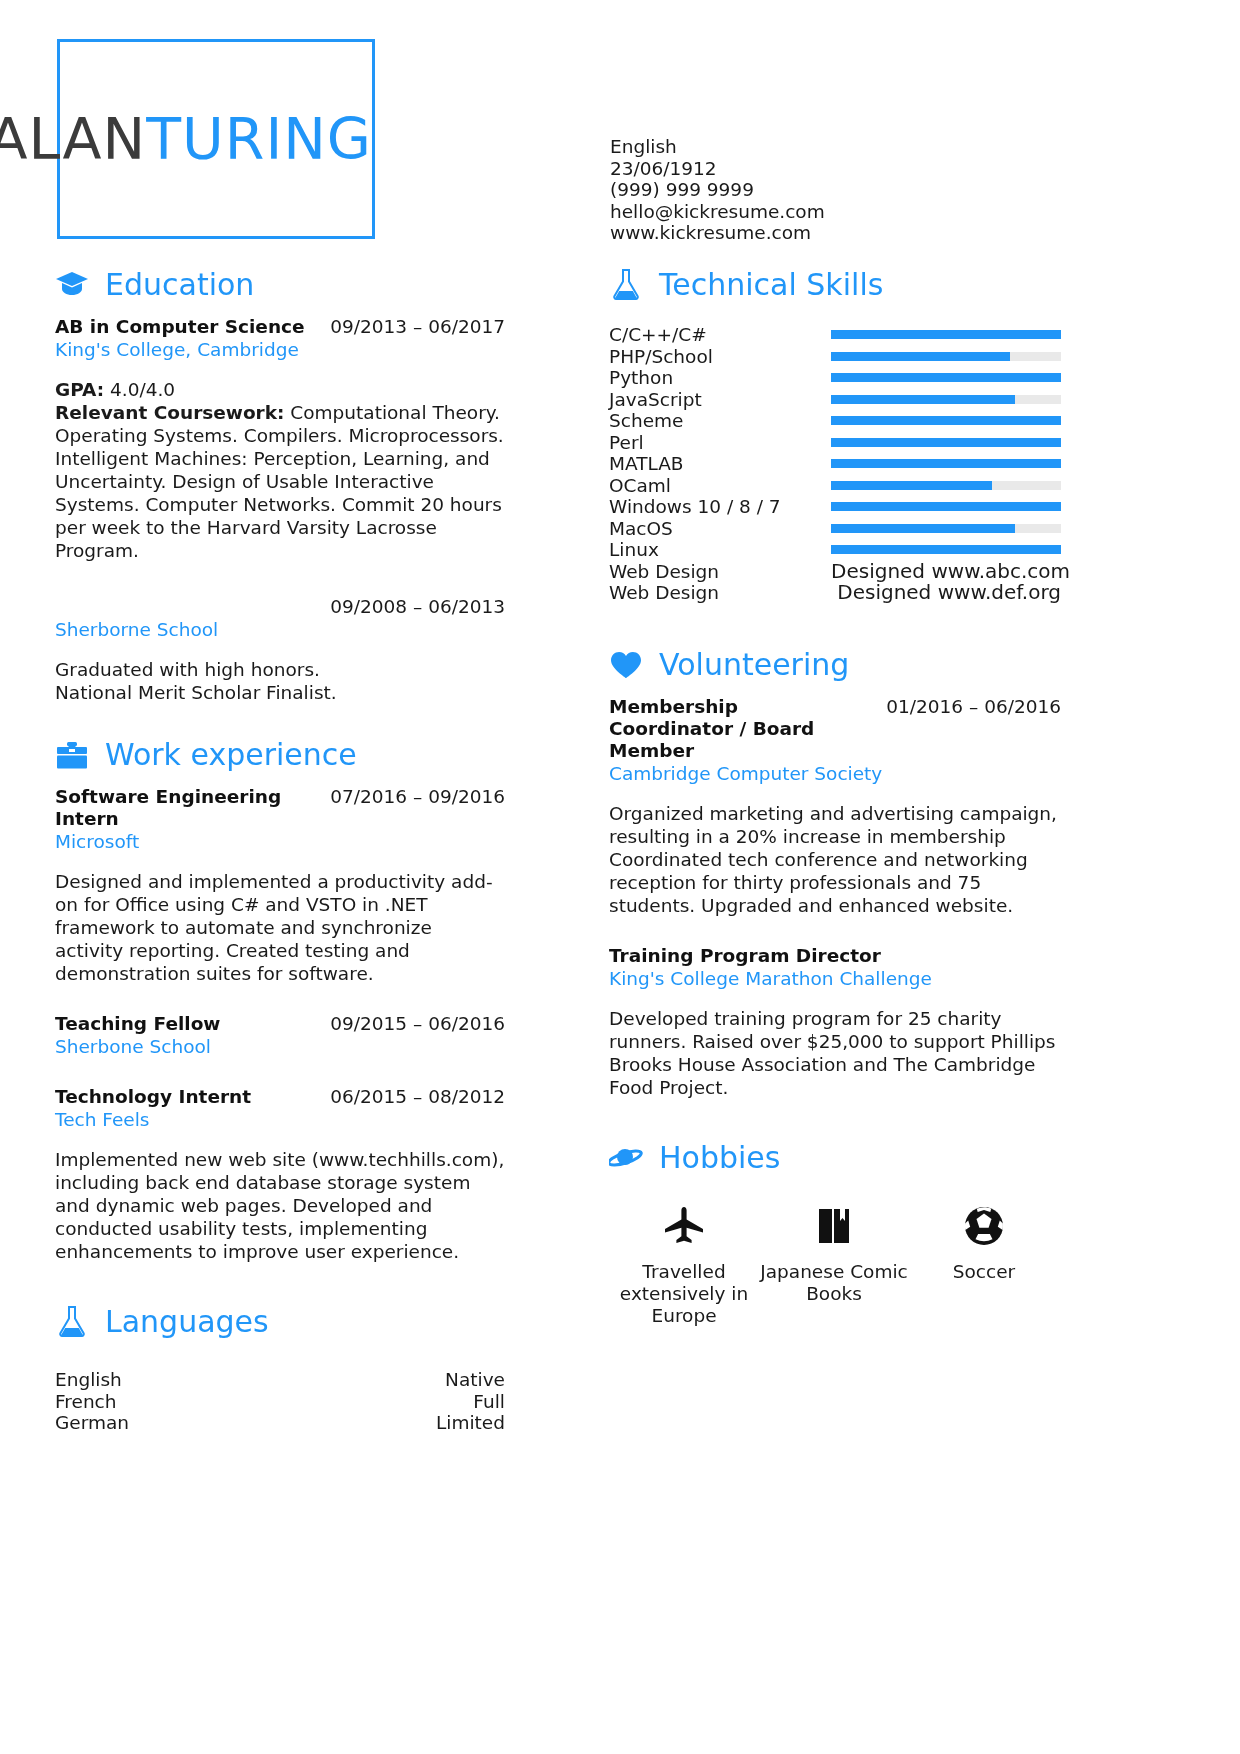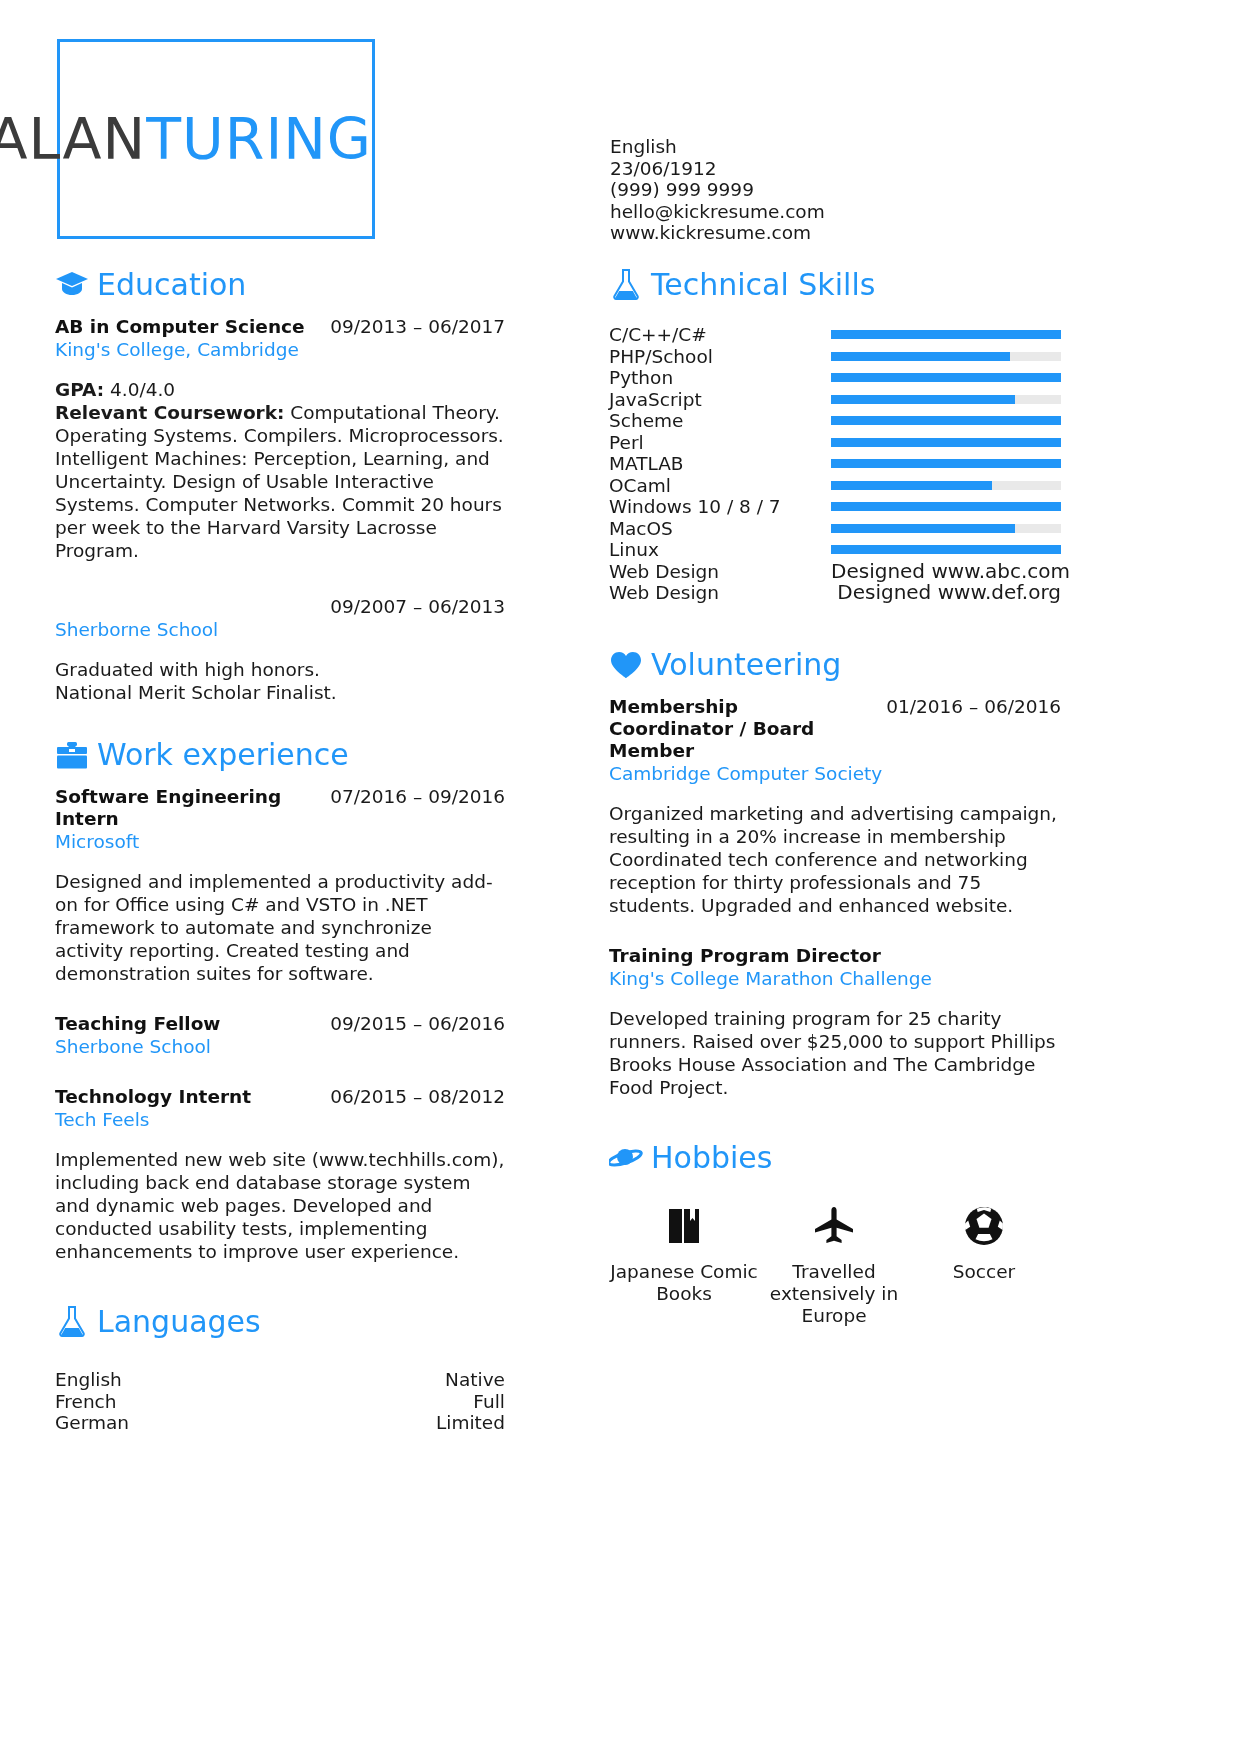--- a/index.html
+++ b/index.html
@@ -36,21 +36,21 @@
   .contact div { white-space: nowrap; }
 
   
   .cols { position: absolute; top: 268px; left: 0; width: 1240px; }
   .col-left  { position: absolute; left: 55px;  top: 0; width: 450px; }
   .col-right { position: absolute; left: 609px; top: 0; width: 452px; }
 
   
   .sec-head {
     display: flex; align-items: center;
-    gap: 8px; margin-bottom: 14px;
+    gap: 16px; margin-bottom: 14px;
   }
   .sec-head .sec-icon {
     width: 34px; height: 34px;
     display: flex; align-items: center; justify-content: center;
     flex: 0 0 34px;
   }
   .sec-head .sec-icon svg { display: block; }
   .sec-title {
     font-size: 30px; line-height: 34px;
     color: #2196f8; font-weight: 400;
@@ -172,21 +172,21 @@
           <b>GPA:</b><span> 4.0/4.0</span><br>
           <b>Relevant Coursework:</b><span> Computational Theory. Operating Systems. Compilers. Microprocessors. Intelligent Machines: Perception, Learning, and Uncertainty. Design of Usable Interactive Systems. Computer Networks. Commit 20 hours per week to the Harvard Varsity Lacrosse Program.</span>
         </div>
       </div>
 
       <div class="gap-30"></div>
 
       <div class="entry">
         <div class="entry-row">
           <div class="entry-title"></div>
-          <div class="entry-date">09/2007 – 06/2013</div>
+          <div class="entry-date">09/2008 – 06/2013</div>
         </div>
         <div class="entry-sub">Sherborne School</div>
         <div class="entry-body" style="white-space:pre-line">Graduated with high honors.
 National Merit Scholar Finalist.</div>
       </div>
 
       <div class="gap-30"></div>
 
       <div class="sec-head">
         <span class="sec-icon">
@@ -385,38 +385,38 @@
         <span class="sec-icon">
           <svg width="34" height="26" viewBox="0 0 34 26">
               <circle cx="16" cy="12" r="8" fill="#2196f8"></circle>
               <ellipse cx="16" cy="13" rx="17" ry="5" fill="none" stroke="#2196f8" stroke-width="3" transform="rotate(-18 16 13)"></ellipse>
             </svg>
         </span>
         <span class="sec-title">Hobbies</span>
       </div>
 
       <div class="hobbies">
+        <div class="hobby">
+          <div class="hobby-icon">
+            <svg width="44" height="44" viewBox="0 0 44 44">
+                <path fill="#111" d="M22 3c1.6 0 2.6 1.6 2.6 3.4v9.2L41 25v3.6l-16.4-4.8v8.5l5 3.6V39l-7.6-2.2L14.4 39v-3.1l5-3.6v-8.5L3 28.6V25l16.4-9.4V6.4C19.4 4.6 20.4 3 22 3z"></path>
+              </svg>
+          </div>
+          <div class="hobby-label">Travelled extensively in Europe</div>
+        </div>
         <div class="hobby">
           <div class="hobby-icon">
             <svg width="44" height="44" viewBox="0 0 44 44">
                 <path fill="#111" d="M7 5h13v34H7z"></path>
                 <path fill="#111" d="M22 5h15v34H22z"></path>
                 <path fill="#ffffff" d="M20 5h2v34h-2z"></path>
                 <path fill="#ffffff" d="M28 5h5v12l-2.5-3L28 17z"></path>
               </svg>
           </div>
           <div class="hobby-label">Japanese Comic Books</div>
-        </div>
-        <div class="hobby">
-          <div class="hobby-icon">
-            <svg width="44" height="44" viewBox="0 0 44 44">
-                <path fill="#111" d="M22 3c1.6 0 2.6 1.6 2.6 3.4v9.2L41 25v3.6l-16.4-4.8v8.5l5 3.6V39l-7.6-2.2L14.4 39v-3.1l5-3.6v-8.5L3 28.6V25l16.4-9.4V6.4C19.4 4.6 20.4 3 22 3z"></path>
-              </svg>
-          </div>
-          <div class="hobby-label">Travelled extensively in Europe</div>
         </div>
         <div class="hobby">
           <div class="hobby-icon">
             <svg width="44" height="44" viewBox="0 0 44 44">
               <circle cx="22" cy="22" r="19" fill="#111"></circle>
               <path fill="#ffffff" d="M22 9.5l7.5 5.4-2.9 8.8h-9.2l-2.9-8.8z"></path>
               <path fill="#ffffff" d="M6.2 16.5l2 6.3-4.9 3.3a19 19 0 0 1-.2-6.7zM37.8 16.5l-2 6.3 4.9 3.3c.3-2.2.3-4.5.2-6.7z"></path>
               <path fill="#ffffff" d="M13.5 35.2l2.6-5.2h11.8l2.6 5.2a19 19 0 0 1-17 0z"></path>
               <path fill="#ffffff" d="M22 3.3c2.6 0 5 .5 7.2 1.5l-.9 3.1-6.3-2-6.3 2-.9-3.1A19 19 0 0 1 22 3.3z"></path>
             </svg>

